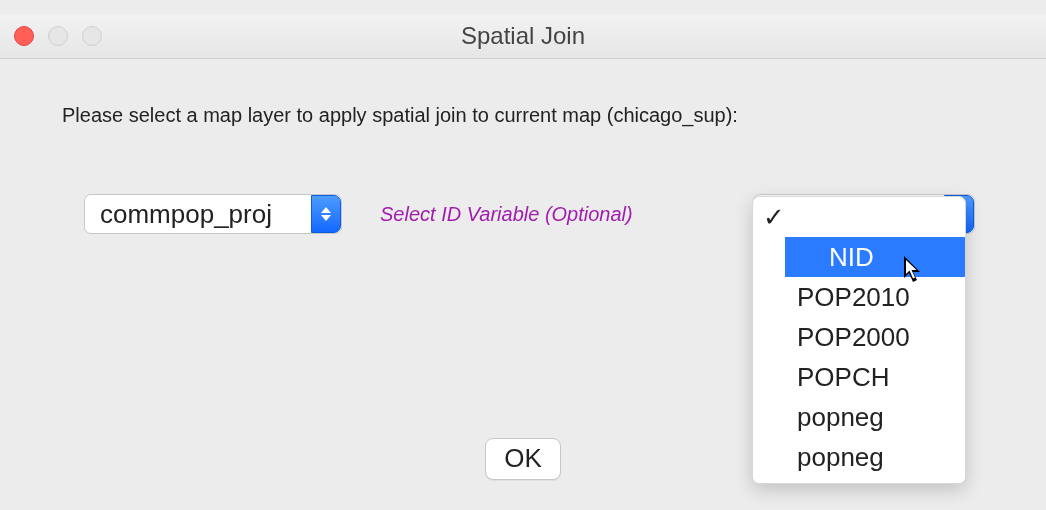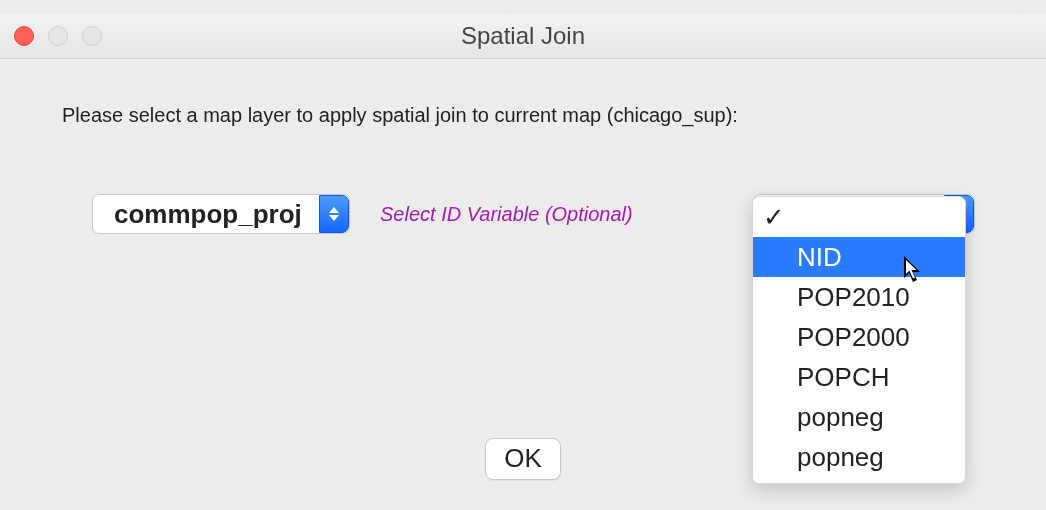--- a/index.html
+++ b/index.html
@@ -55,32 +55,31 @@
     top: 104px;
     left: 62px;
     font-size: 20px;
     color: #222;
   }
 
   
   .combo {
     position: absolute;
     top: 194px;
-    left: 92px;
+    left: 84px;
     width: 258px;
     height: 40px;
     box-sizing: border-box;
     background: #fff;
     border: 1px solid #c7c7c7;
     border-radius: 7px;
-    padding-left: 21px;
+    padding-left: 15px;
     font-size: 26px;
     line-height: 38px;
     color: #222;
-    font-weight: bold;
   }
   .combo-btn {
     position: absolute;
     top: 0; right: 0;
     width: 30px;
     height: 100%;
     background: linear-gradient(#4e9bff, #1468ff);
     border: 1px solid #0a5de0;
     border-top-right-radius: 7px;
     border-bottom-right-radius: 7px;
@@ -147,20 +146,21 @@
     position: absolute;
     left: 10px;
     top: 0;
     height: 40px;
     line-height: 40px;
     font-size: 26px;
   }
   .menu-item.hl {
     background: #2a7bff;
     color: #fff;
+    margin-left: 32px;
   }
   .menu-item.current .check { color:#222; }
 
   
   .btnrow {
     position: absolute;
     top: 438px;
     left: 0;
     width: 100%;
     display: flex;

